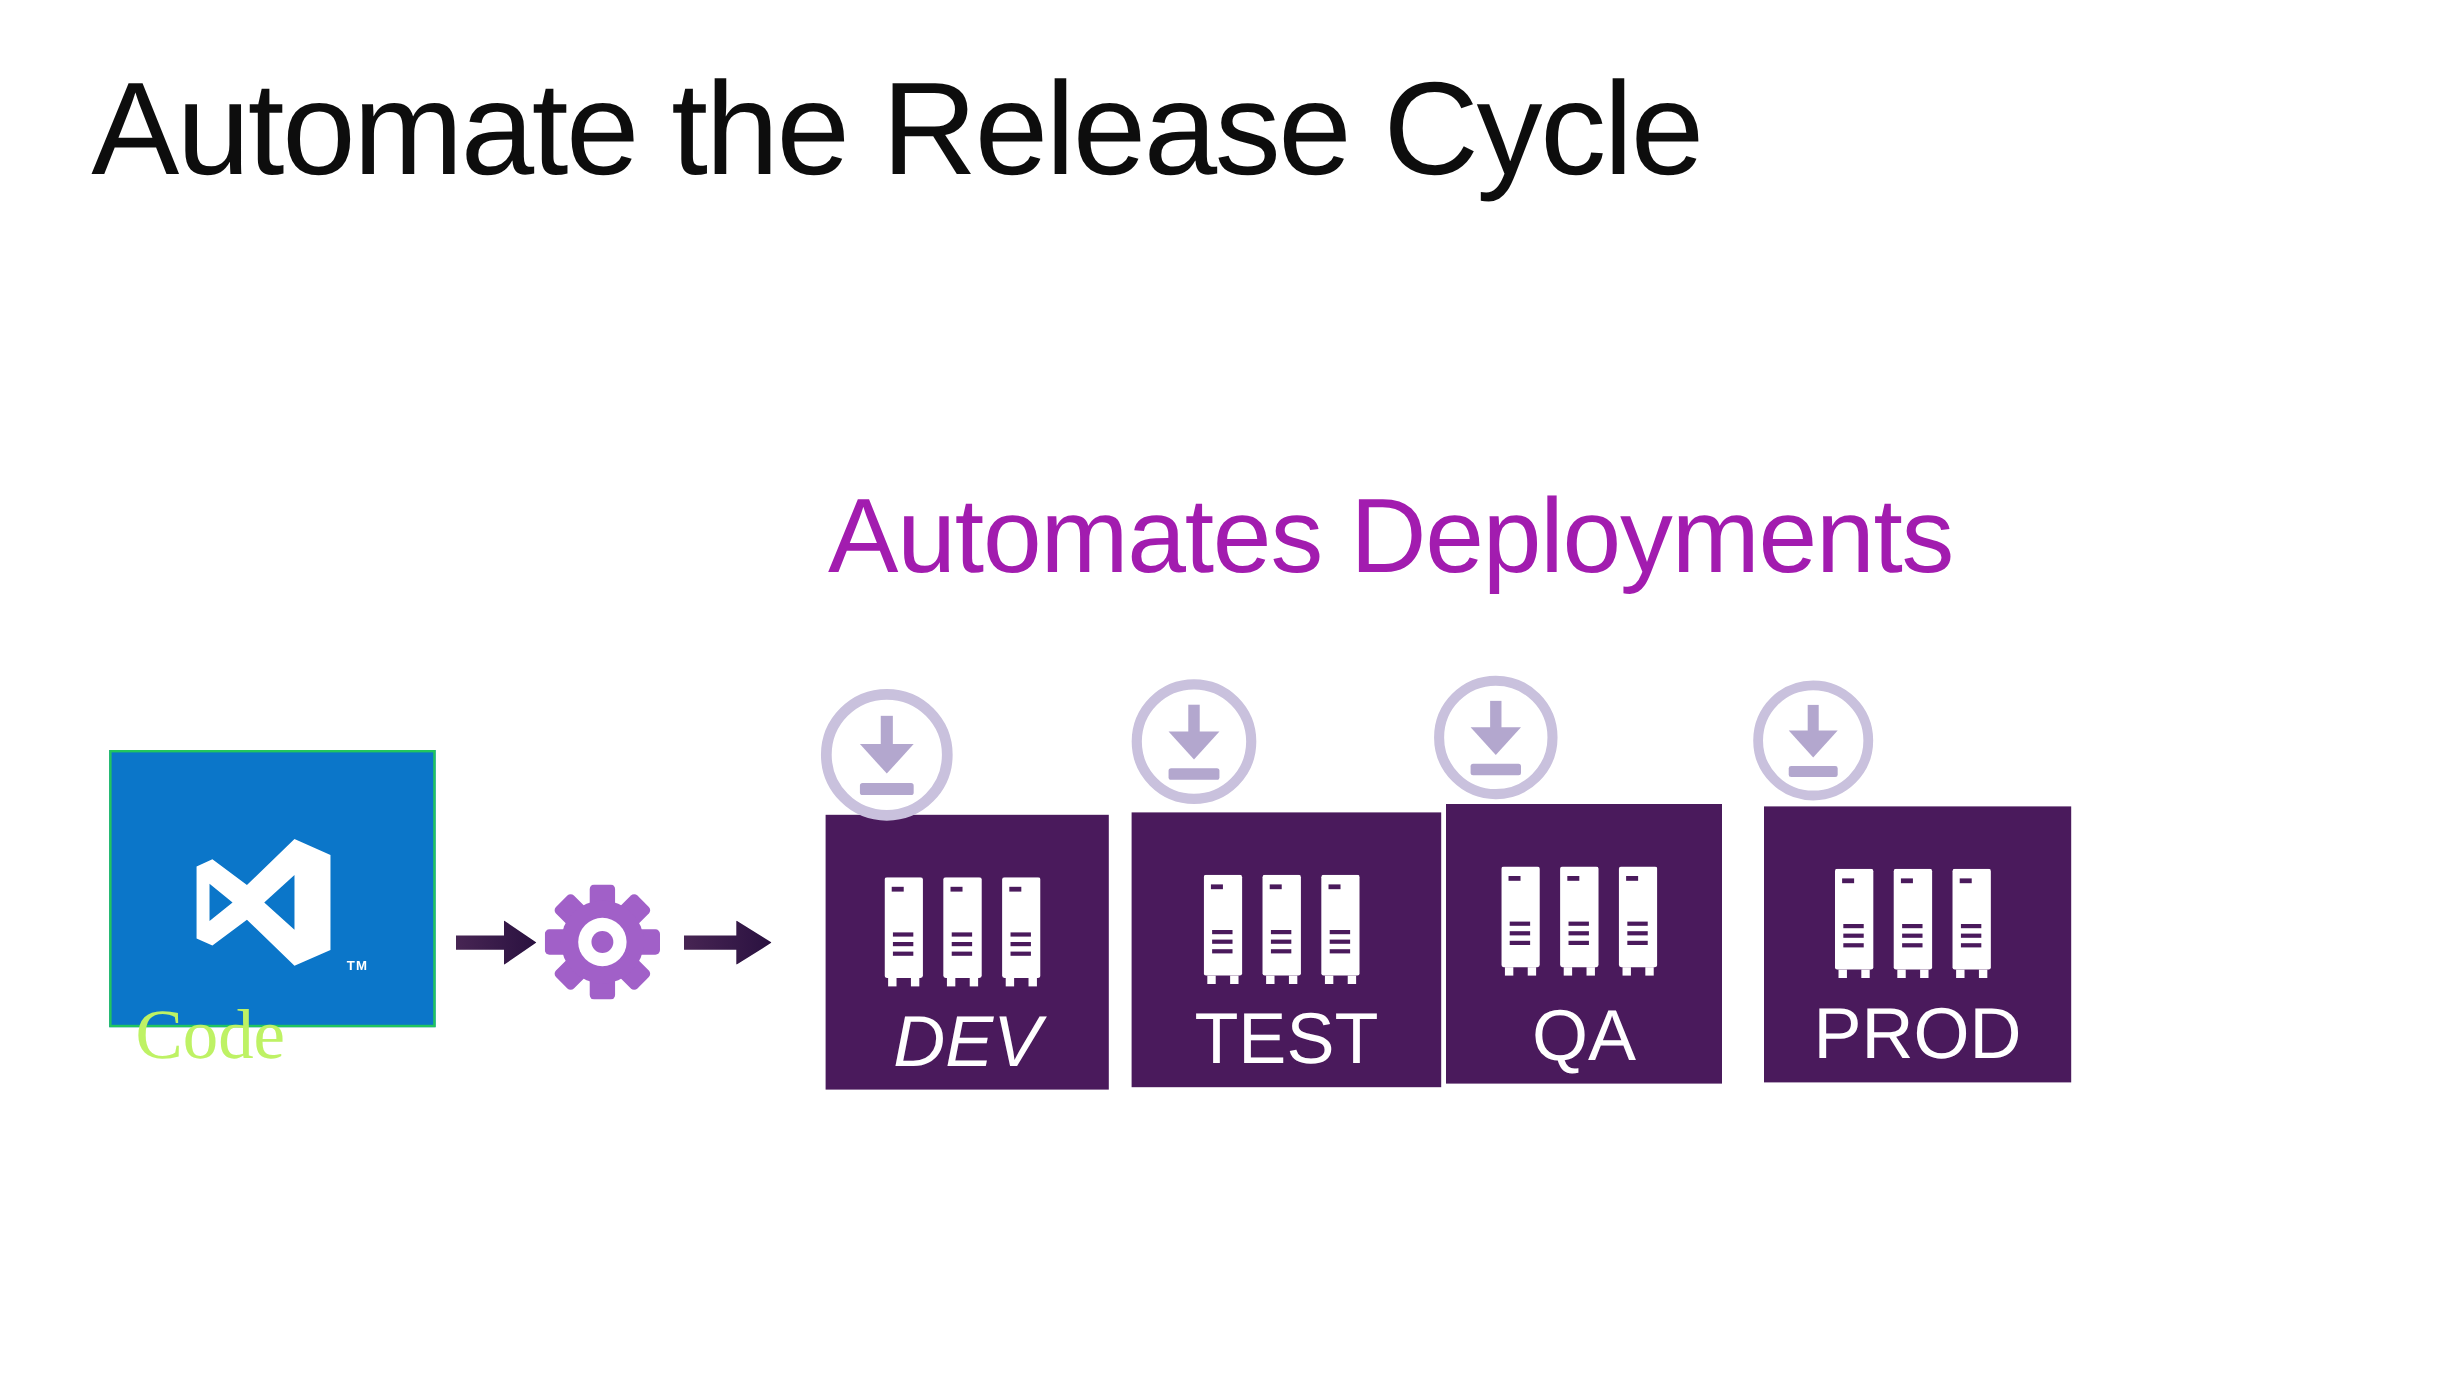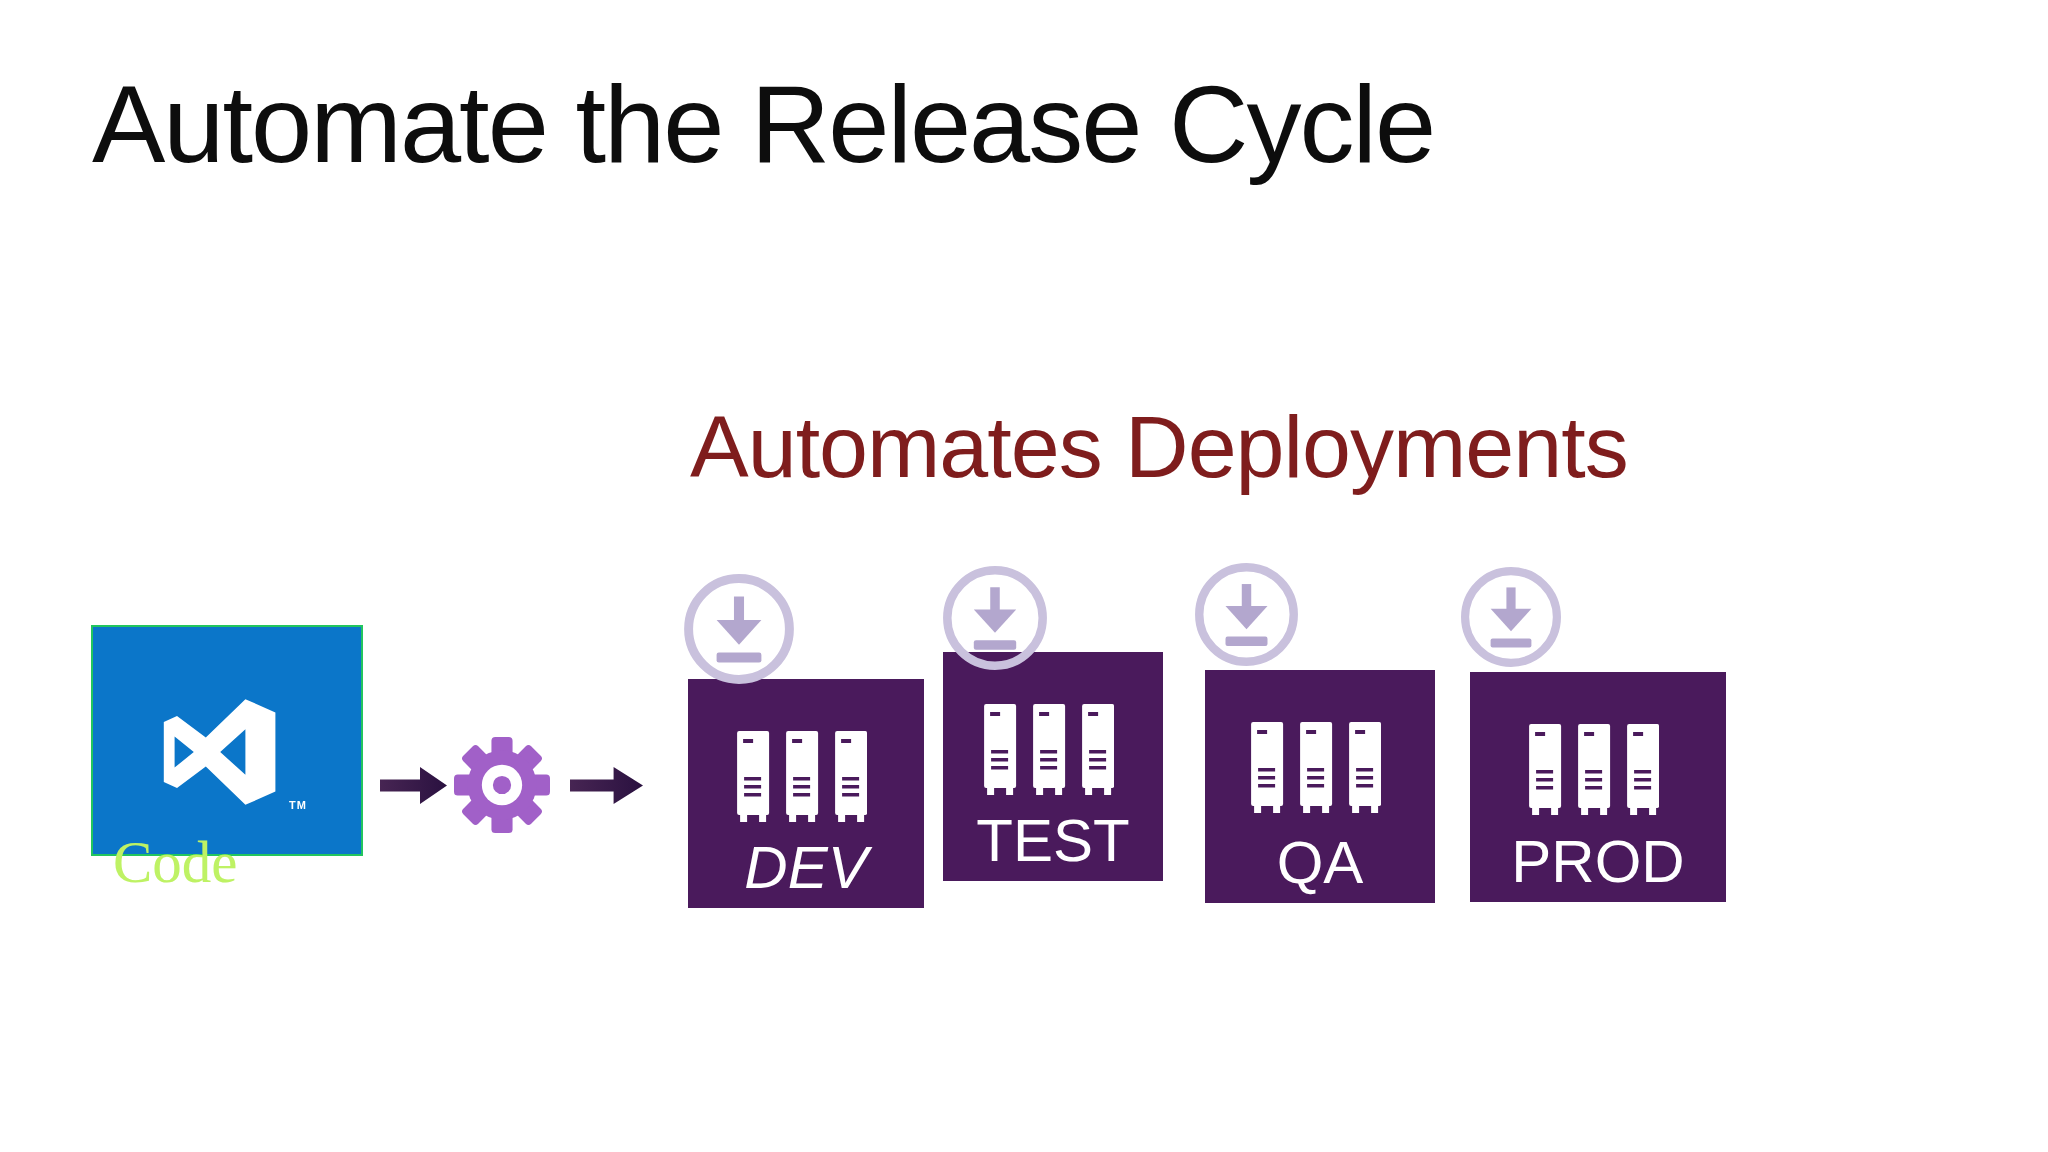--- a/index.html
+++ b/index.html
@@ -6,25 +6,25 @@
   .slide{
     position:relative;
     width:2048px;height:1152px;
     background:#ffffff;
     overflow:hidden;
     font-family:"Liberation Sans", sans-serif;
   }
   .title{
     position:absolute;left:76px;top:50px;
     font-size:110px;font-weight:400;color:#0d0d0d;
-    letter-spacing:-2px;line-height:1.05;white-space:nowrap;margin:16px;
+    letter-spacing:-2px;line-height:1.05;white-space:nowrap;margin:0;
   }
   .subtitle{
     position:absolute;left:690px;top:396px;
-    font-size:88px;font-weight:400;color:#7f1d1d;
+    font-size:88px;font-weight:400;color:#a21caf;
     letter-spacing:-1px;white-space:nowrap;
   }
   
   .code-tile{
     position:absolute;left:91px;top:625px;width:272px;height:231px;
     background:#0b76c9;border:2px solid #22c55e;box-sizing:border-box;
   }
   .vs-logo{position:absolute;left:66px;top:62px;width:120px;height:126px;}
   .code-tm{
     position:absolute;left:196px;top:172px;
@@ -41,21 +41,21 @@
   .gear{position:absolute;left:454px;top:737px;width:96px;height:96px;}
   
   .env-box{position:absolute;background:#4a1a5c;}
   .env-box .servers{position:absolute;left:50%;transform:translateX(-53%);top:52px;width:130px;height:92px;}
   .env-label{
     position:absolute;left:0;right:0;bottom:10px;text-align:center;
     color:#ffffff;font-size:60px;font-weight:300;line-height:1;letter-spacing:0;
   }
   .dl-circle{position:absolute;z-index:2;}
   .box-dev {left:688px;top:679px;width:236px;height:229px;font-style:italic;}
-  .box-test{left:943px;top:652px;width:220px;height:229px;}
+  .box-test{left:943px;top:677px;width:258px;height:229px;}
   .box-qa  {left:1205px;top:670px;width:230px;height:233px;}
   .box-prod{left:1470px;top:672px;width:232px;height:230px;padding-left:24px;}
   .circ-dev {left:683px;top:573px;width:112px;height:112px;}
   .circ-test{left:942px;top:565px;width:106px;height:106px;}
   .circ-qa  {left:1194px;top:562px;width:105px;height:105px;}
   .circ-prod{left:1460px;top:566px;width:102px;height:102px;}
 </style>
 </head>
 <body>
 

